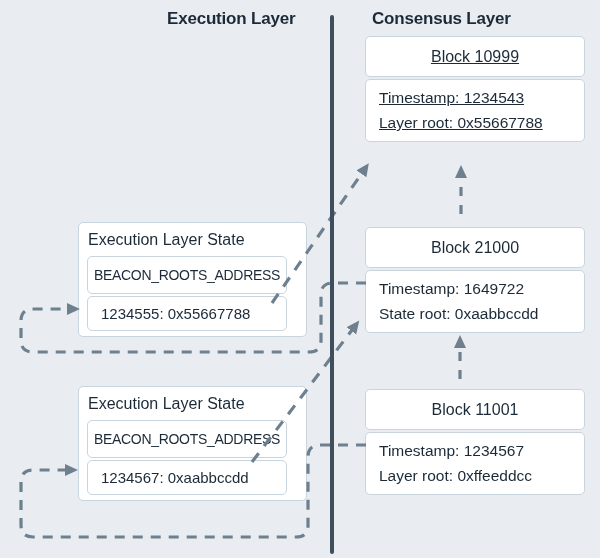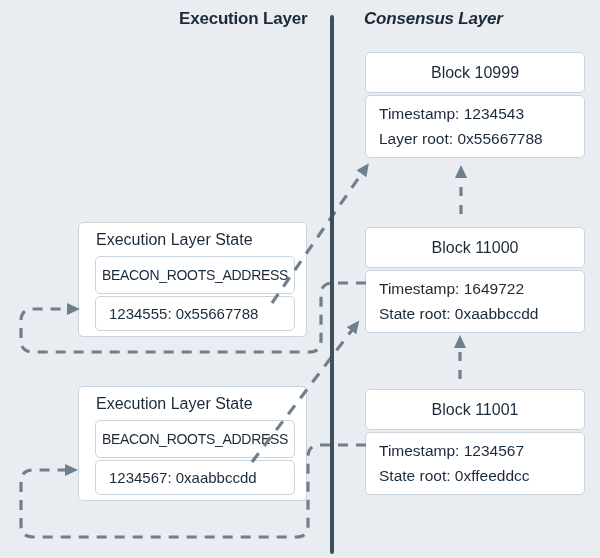--- a/index.html
+++ b/index.html
@@ -2,41 +2,41 @@
 <html style="--background: #e9edf1; --card-fill: #ffffff; --card-border: #c8d4de; --text: #1c2a38; --divider: #3e4e5c; --arrow: #6e7f8e;"><head>
 <meta charset="utf-8">
 <style>
   html,body { margin:0; padding:0; }
   body {
     width:600px; height:558px; position:relative; overflow:hidden;
     background:var(--background,#e9edf1);
     color:var(--text,#1c2a38);
     font-family:"Liberation Sans","DejaVu Sans",sans-serif;
   }
-  .hdr { position:absolute; top:9px; font-size:17px; font-weight:700; letter-spacing:-0.2px; white-space:nowrap;margin-left:12px; }
+  .hdr { position:absolute; top:9px; font-size:17px; font-weight:700; letter-spacing:-0.2px; white-space:nowrap; }
   #hdr-exec { left:167px; }
-  #hdr-cons { left:352px;font-style:italic; }
+  #hdr-cons { left:372px; }
 
   .box {
     background:var(--card-fill,#ffffff);
     border:1.5px solid var(--card-border,#c8d4de);
     border-radius:5px; box-sizing:border-box;
   }
   .card { position:absolute; }
 
   
   .block-card { left:365px; width:220px; }
-  #blk0 { top:52px; } #blk1 { top:227px; } #blk2 { top:389px; }
+  #blk0 { top:36px;text-decoration:underline; } #blk1 { top:227px; } #blk2 { top:389px; }
   .block-head { height:41px; display:flex; align-items:center; justify-content:center;
                 font-size:16px; white-space:nowrap; }
   .block-body { margin-top:2px; padding:5px 0 6px 13px; font-size:15.5px; line-height:25px; }
   .block-body div { white-space:nowrap; }
 
   
-  .state-card { left:78px; width:229px; height:115px; padding:8px 0 0 16px; }
+  .state-card { left:78px; width:229px; height:115px; padding:8px 0 0 8px; }
   #st0 { top:222px; } #st1 { top:386px; }
   .state-title { font-size:16px; margin:0 0 7px 1px; white-space:nowrap; }
   .state-inner { width:200px; }
   .cell-head { height:38px; display:flex; align-items:center; justify-content:center;
                font-size:14px; letter-spacing:-0.3px; white-space:nowrap; }
   .cell-row  { margin-top:2px; height:35px; display:flex; align-items:center;
                padding-left:13px; font-size:15px; white-space:nowrap; }
 
   
   #overlay { position:absolute; left:0; top:0; z-index:5; pointer-events:none; }
@@ -52,32 +52,32 @@
 
 <div class="card block-card" id="blk0">
   <div class="box block-head">Block 10999</div>
   <div class="box block-body">
     <div>Timestamp: 1234543</div>
     <div>Layer root: 0x55667788</div>
   </div>
 </div>
 
 <div class="card block-card" id="blk1">
-  <div class="box block-head">Block 11000</div>
+  <div class="box block-head">Block 21000</div>
   <div class="box block-body">
     <div>Timestamp: 1649722</div>
     <div>State root: 0xaabbccdd</div>
   </div>
 </div>
 
 <div class="card block-card" id="blk2">
   <div class="box block-head">Block 11001</div>
   <div class="box block-body">
     <div>Timestamp: 1234567</div>
-    <div>State root: 0xffeeddcc</div>
+    <div>Layer root: 0xffeeddcc</div>
   </div>
 </div>
 
 <div class="card box state-card" id="st0">
   <div class="state-title">Execution Layer State</div>
   <div class="state-inner">
     <div class="box cell-head">BEACON_ROOTS_ADDRESS</div>
     <div class="box cell-row">1234555: 0x55667788</div>
   </div>
 </div>

